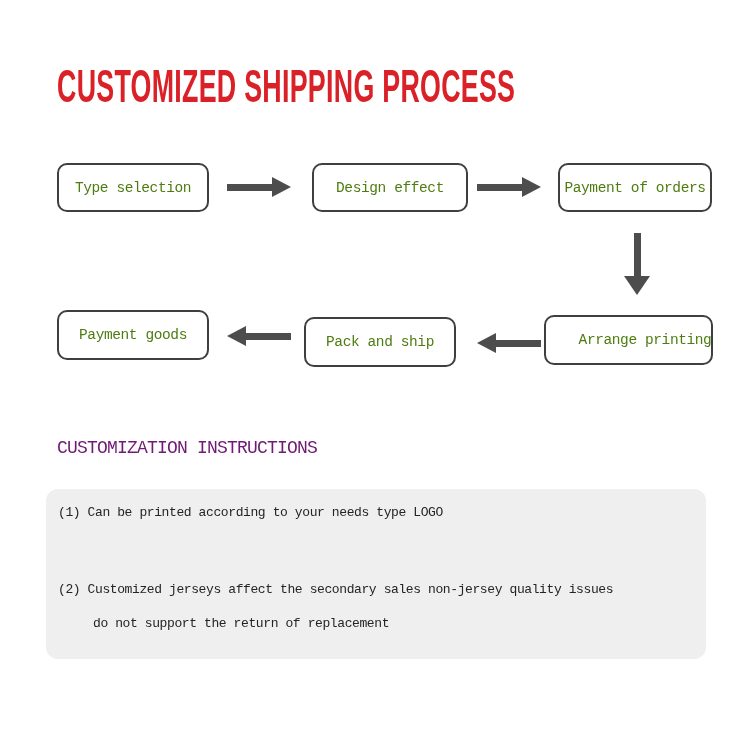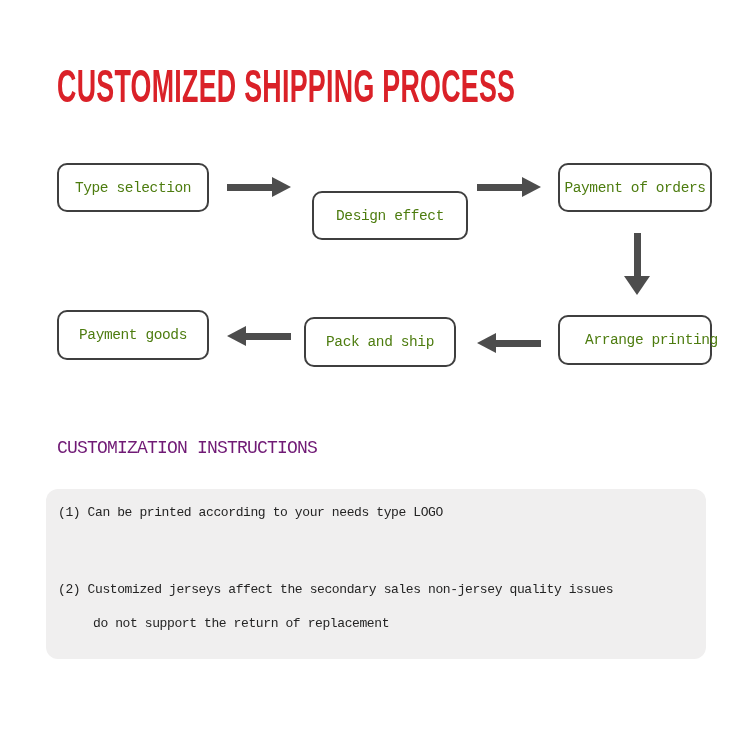--- a/index.html
+++ b/index.html
@@ -44,23 +44,23 @@
     background: #ffffff;
     display: flex;
     align-items: center;
     justify-content: center;
     font-size: 14.5px;
     letter-spacing: -0.4px;
     white-space: nowrap;
     color: #4d7c0f;
   }
   .b1 { left: 57px;  top: 163px; width: 152px; }
-  .b2 { left: 312px; top: 163px; width: 156px; margin-top: 28px; }
+  .b2 { left: 312px; top: 163px; width: 156px; }
   .b3 { left: 558px; top: 163px; width: 154px; }
-  .b4 { left: 558px; top: 315px; width: 154px; height: 50px; padding-left: 33px; }
+  .b4 { left: 544px; top: 315px; width: 169px; height: 50px; padding-left: 33px; }
   .b5 { left: 304px; top: 317px; width: 152px; height: 50px; }
   .b6 { left: 57px;  top: 310px; width: 152px; height: 50px; }
 
   
   .h-arrow { position: absolute; width: 64px; height: 20px; }
   .h-arrow .shaft {
     position: absolute; top: 6.5px; height: 7px; width: 46px;
     background: var(--arrow_gray);
   }
   .h-arrow.right .shaft { left: 0; }

